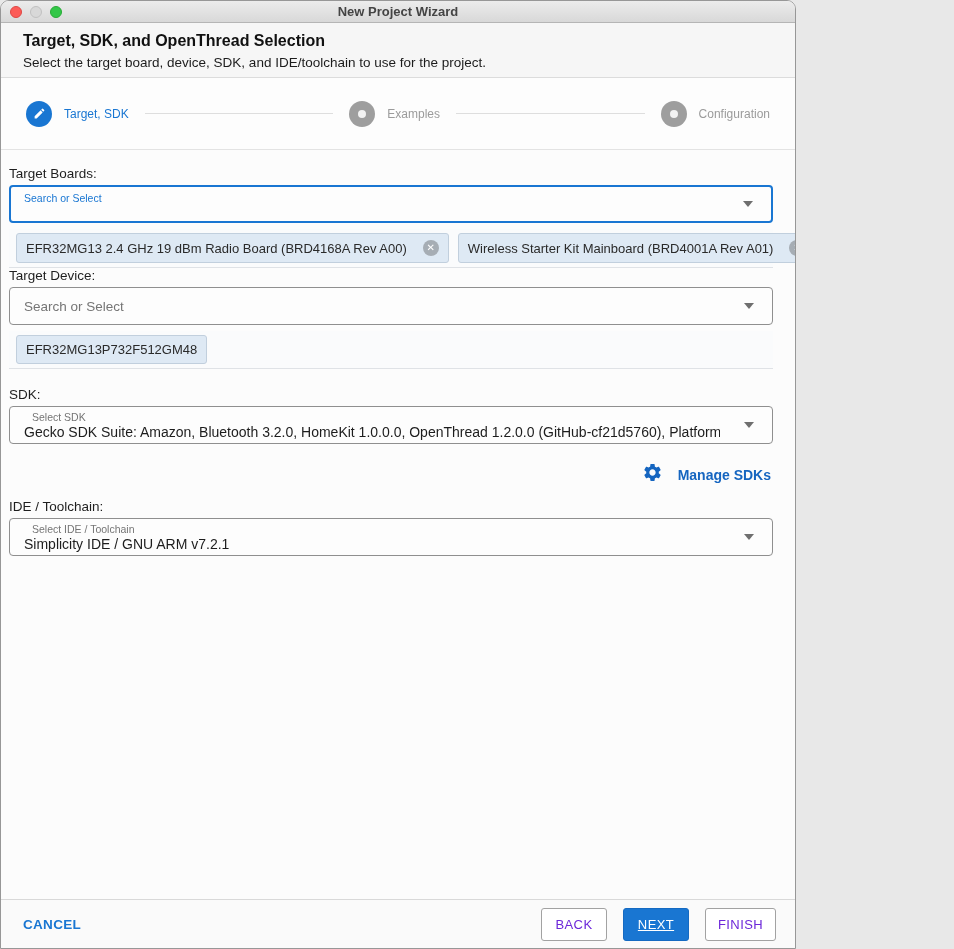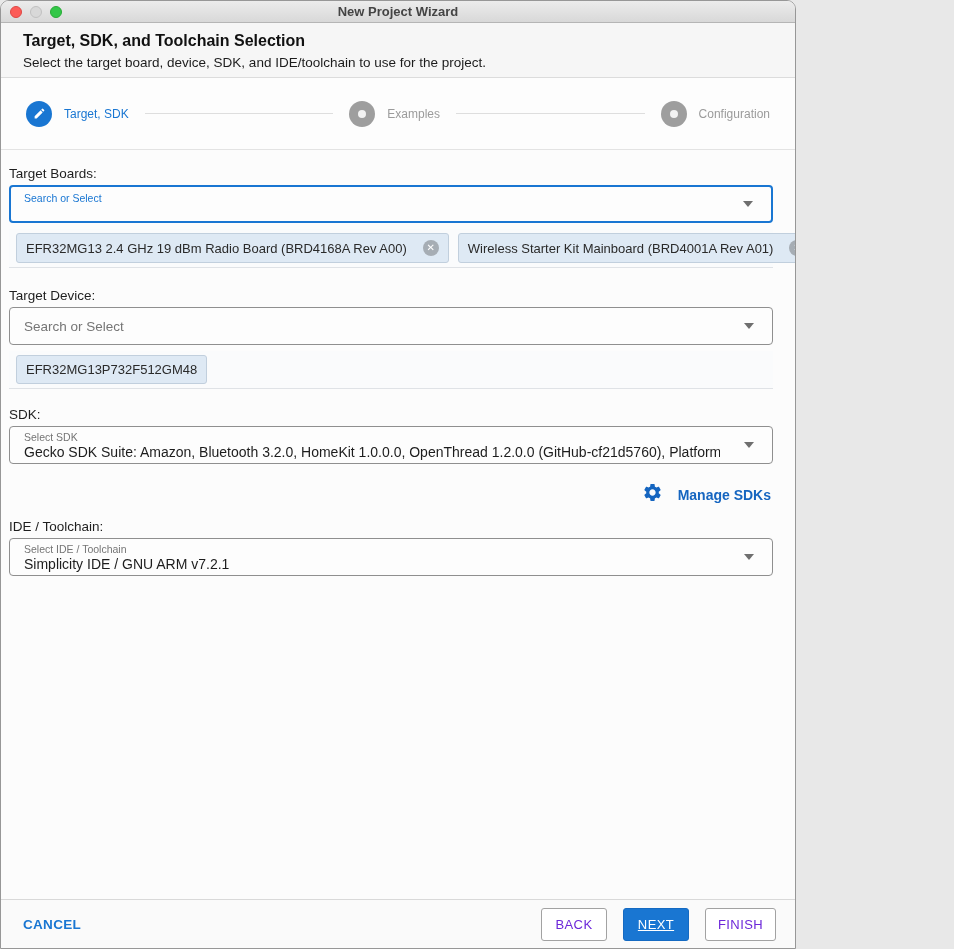--- a/index.html
+++ b/index.html
@@ -34,38 +34,38 @@
   .step-circle .dot { width:8px; height:8px; border-radius:50%; background:#f2f2f2; }
   .step-label { margin-left:12px; font-size:12px; color:#9b9b9b; white-space:nowrap; }
   .step-label.active { color:#1976d2; }
   .step-line { flex:1 1 auto; height:1px; background:#dedede; margin:0 16px; }
   
   .content { flex:1 1 auto; background:#fcfcfc; padding:16px 22px 0 8px; overflow:hidden; }
   .field-label { font-size:13.5px; color:#1f1f1f; margin-bottom:4px; }
   .combo { position:relative; width:100%; height:38px; background:#fdfdfd;
            border:1px solid #8f8f8f; border-radius:4px; cursor:pointer; }
   .combo.focused { border:2px solid #1976d2; }
-  .combo .float-label { position:absolute; top:4px; left:14px; font-size:10.5px; color:#757575; }
+  .combo .float-label { position:absolute; top:4px; left:22px; font-size:10.5px; color:#757575; }
   .combo.focused .float-label { color:#1976d2; left:13px; top:5px; }
   .combo .placeholder { position:absolute; left:14px; top:50%; transform:translateY(-50%);
                         font-size:13.5px; color:#757575; }
   .combo .value { position:absolute; left:14px; top:17px; font-size:14px; color:#1d1d1d;
                   right:52px; white-space:nowrap; overflow:hidden; }
   .combo-arrow { position:absolute; right:18px; top:50%; transform:translateY(-50%);
                  width:0; height:0; border-left:5px solid transparent; border-right:5px solid transparent;
                  border-top:6px solid #6f6f6f; }
   .chips-row { display:flex; align-items:center; gap:9px; min-height:34px;
                background:#fafbfc; border-bottom:1px solid #dfe2e6; padding:4px 7px; }
   .chips-row.mt { margin-top:6px; }
   .chip { display:inline-flex; align-items:center; gap:16px; background:#dee9f4;
           border:1px solid #c1cfdd; border-radius:3px; padding:6px 9px;
           font-size:13px; color:#2a2a2a; white-space:nowrap; }
   .chip-close { width:16px; height:16px; border-radius:50%; background:#a6adb4; color:#fff;
                 font-size:10px; line-height:16px; text-align:center; cursor:pointer; flex:0 0 16px; }
-  .section-gap { margin-top:20px; }
+  .section-gap { }
   .manage-row { display:flex; justify-content:flex-end; align-items:center; gap:15px;
                 margin:18px 2px 12px 0; cursor:pointer; }
   .manage-row .label { font-size:14px; font-weight:bold; color:#1565c0; }
   
   .footer { flex:0 0 49px; background:#fafafa; border-top:1px solid #d9d9d9;
             display:flex; align-items:center; justify-content:space-between; padding:0 19px 0 22px; }
   .link-btn { background:none; border:none; color:#1976d2; font-weight:bold; font-size:13.5px;
               letter-spacing:.3px; cursor:pointer; font-family:inherit; }
   .footer-right { display:flex; align-items:center; gap:16px; }
   .btn { min-width:66px; height:33px; background:#fff; border:1px solid #a2a2a2; border-radius:3px;
@@ -80,21 +80,21 @@
   <div class="titlebar">
     <div class="traffic">
       <span class="tl red"></span>
       <span class="tl gray"></span>
       <span class="tl green"></span>
     </div>
     <div class="titlebar-title">New Project Wizard</div>
   </div>
 
   <div class="header">
-    <h1>Target, SDK, and Toolchain Selection</h1>
+    <h1>Target, SDK, and OpenThread Selection</h1>
     <p>Select the target board, device, SDK, and IDE/toolchain to use for the project.</p>
   </div>
 
   <div class="stepper">
     <div class="step">
       <span class="step-circle active">
         <svg width="13" height="13" viewBox="0 0 24 24" fill="#ffffff">
             <path d="M3 17.25V21h3.75L17.81 9.94l-3.75-3.75L3 17.25zM20.71 7.04c.39-.39.39-1.02 0-1.41l-2.34-2.34a.9959.9959 0 0 0-1.41 0l-1.83 1.83 3.75 3.75 1.83-1.83z"></path>
           </svg>
       </span>

